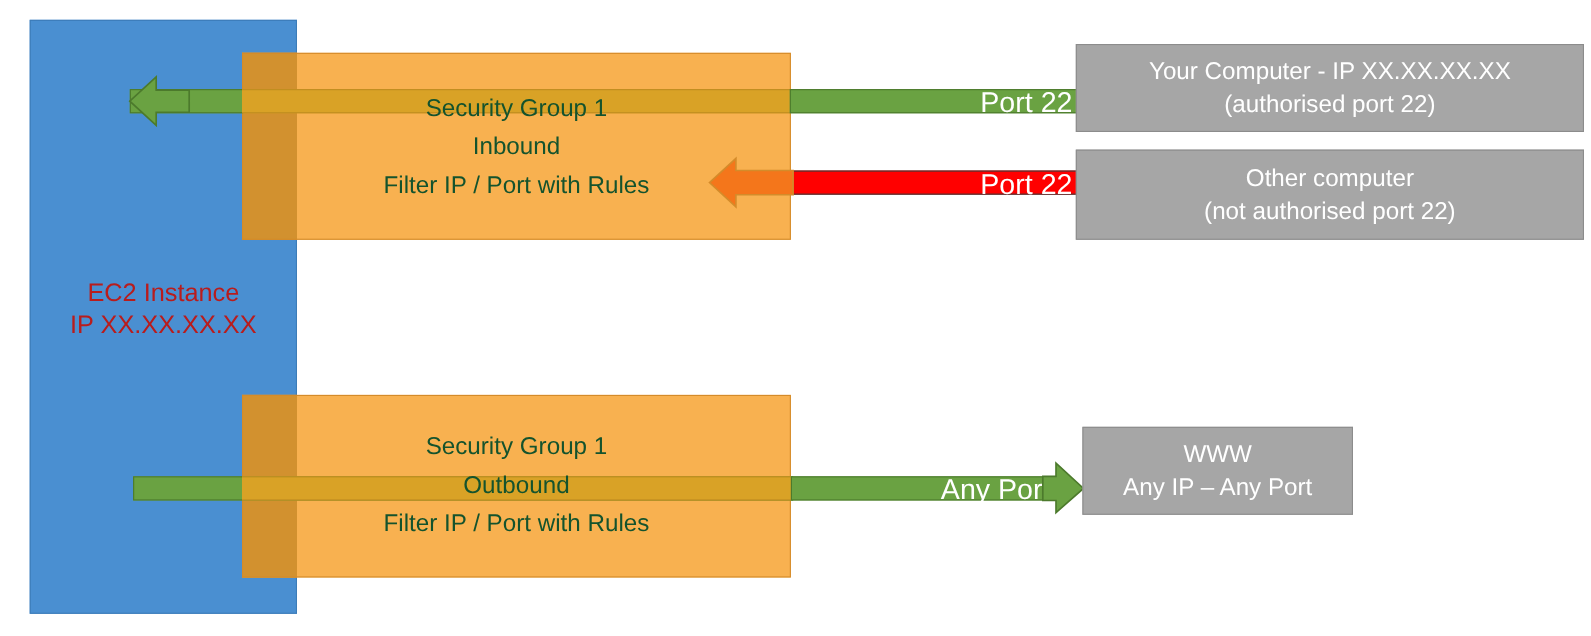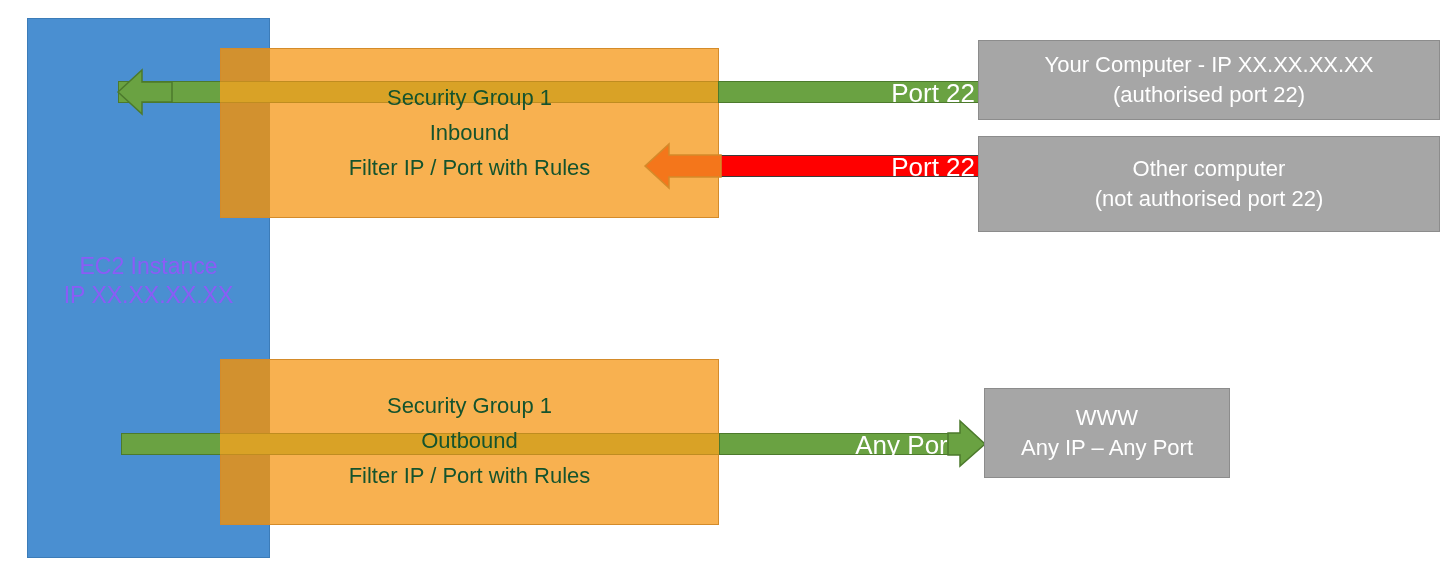--- a/index.html
+++ b/index.html
@@ -19,21 +19,21 @@
 
   
   .ec2-box {
     left: 27px; top: 18px; width: 243px; height: 540px;
     background: #4A8FD1;
     border: 1px solid #3C7CB8;
   }
   .ec2-label {
     left: 27px; top: 252px; width: 243px;
     text-align: center;
-    color: #8b5cf6;
+    color: #b91c1c;
     font-size: 23px;
     line-height: 29px;
     white-space: pre-line;
   }
 
   
   .sg-box {
     background: #F8B150;
     border: 1px solid #D48B2A;
   }
@@ -68,22 +68,22 @@
     color: #ffffff;
     font-size: 22px;
     line-height: 30px;
     text-align: center;
     white-space: pre-line;
     display: flex;
     align-items: center;
     justify-content: center;
   }
   .gray-your { left: 978px; top: 40px; width: 462px; height: 80px; }
-  .gray-other { left: 978px; top: 136px; width: 462px; height: 96px; }
-  .gray-www  { left: 984px; top: 388px; width: 246px; height: 90px; }
+  .gray-other { left: 978px; top: 136px; width: 462px; height: 82px; }
+  .gray-www  { left: 984px; top: 388px; width: 246px; height: 80px; }
 
   
   .bar { height: 22px; }
   .bar-green { background: #6AA242; border: 1px solid #4C7A2C; }
   .bar-red   { background: #FF0000; border: 1px solid #3B3B3B; }
 
   
   .bar-in-green { left: 718px; top: 81px; width: 262px; }
   
   .bar-in-red   { left: 718px; top: 155px; width: 262px; }

